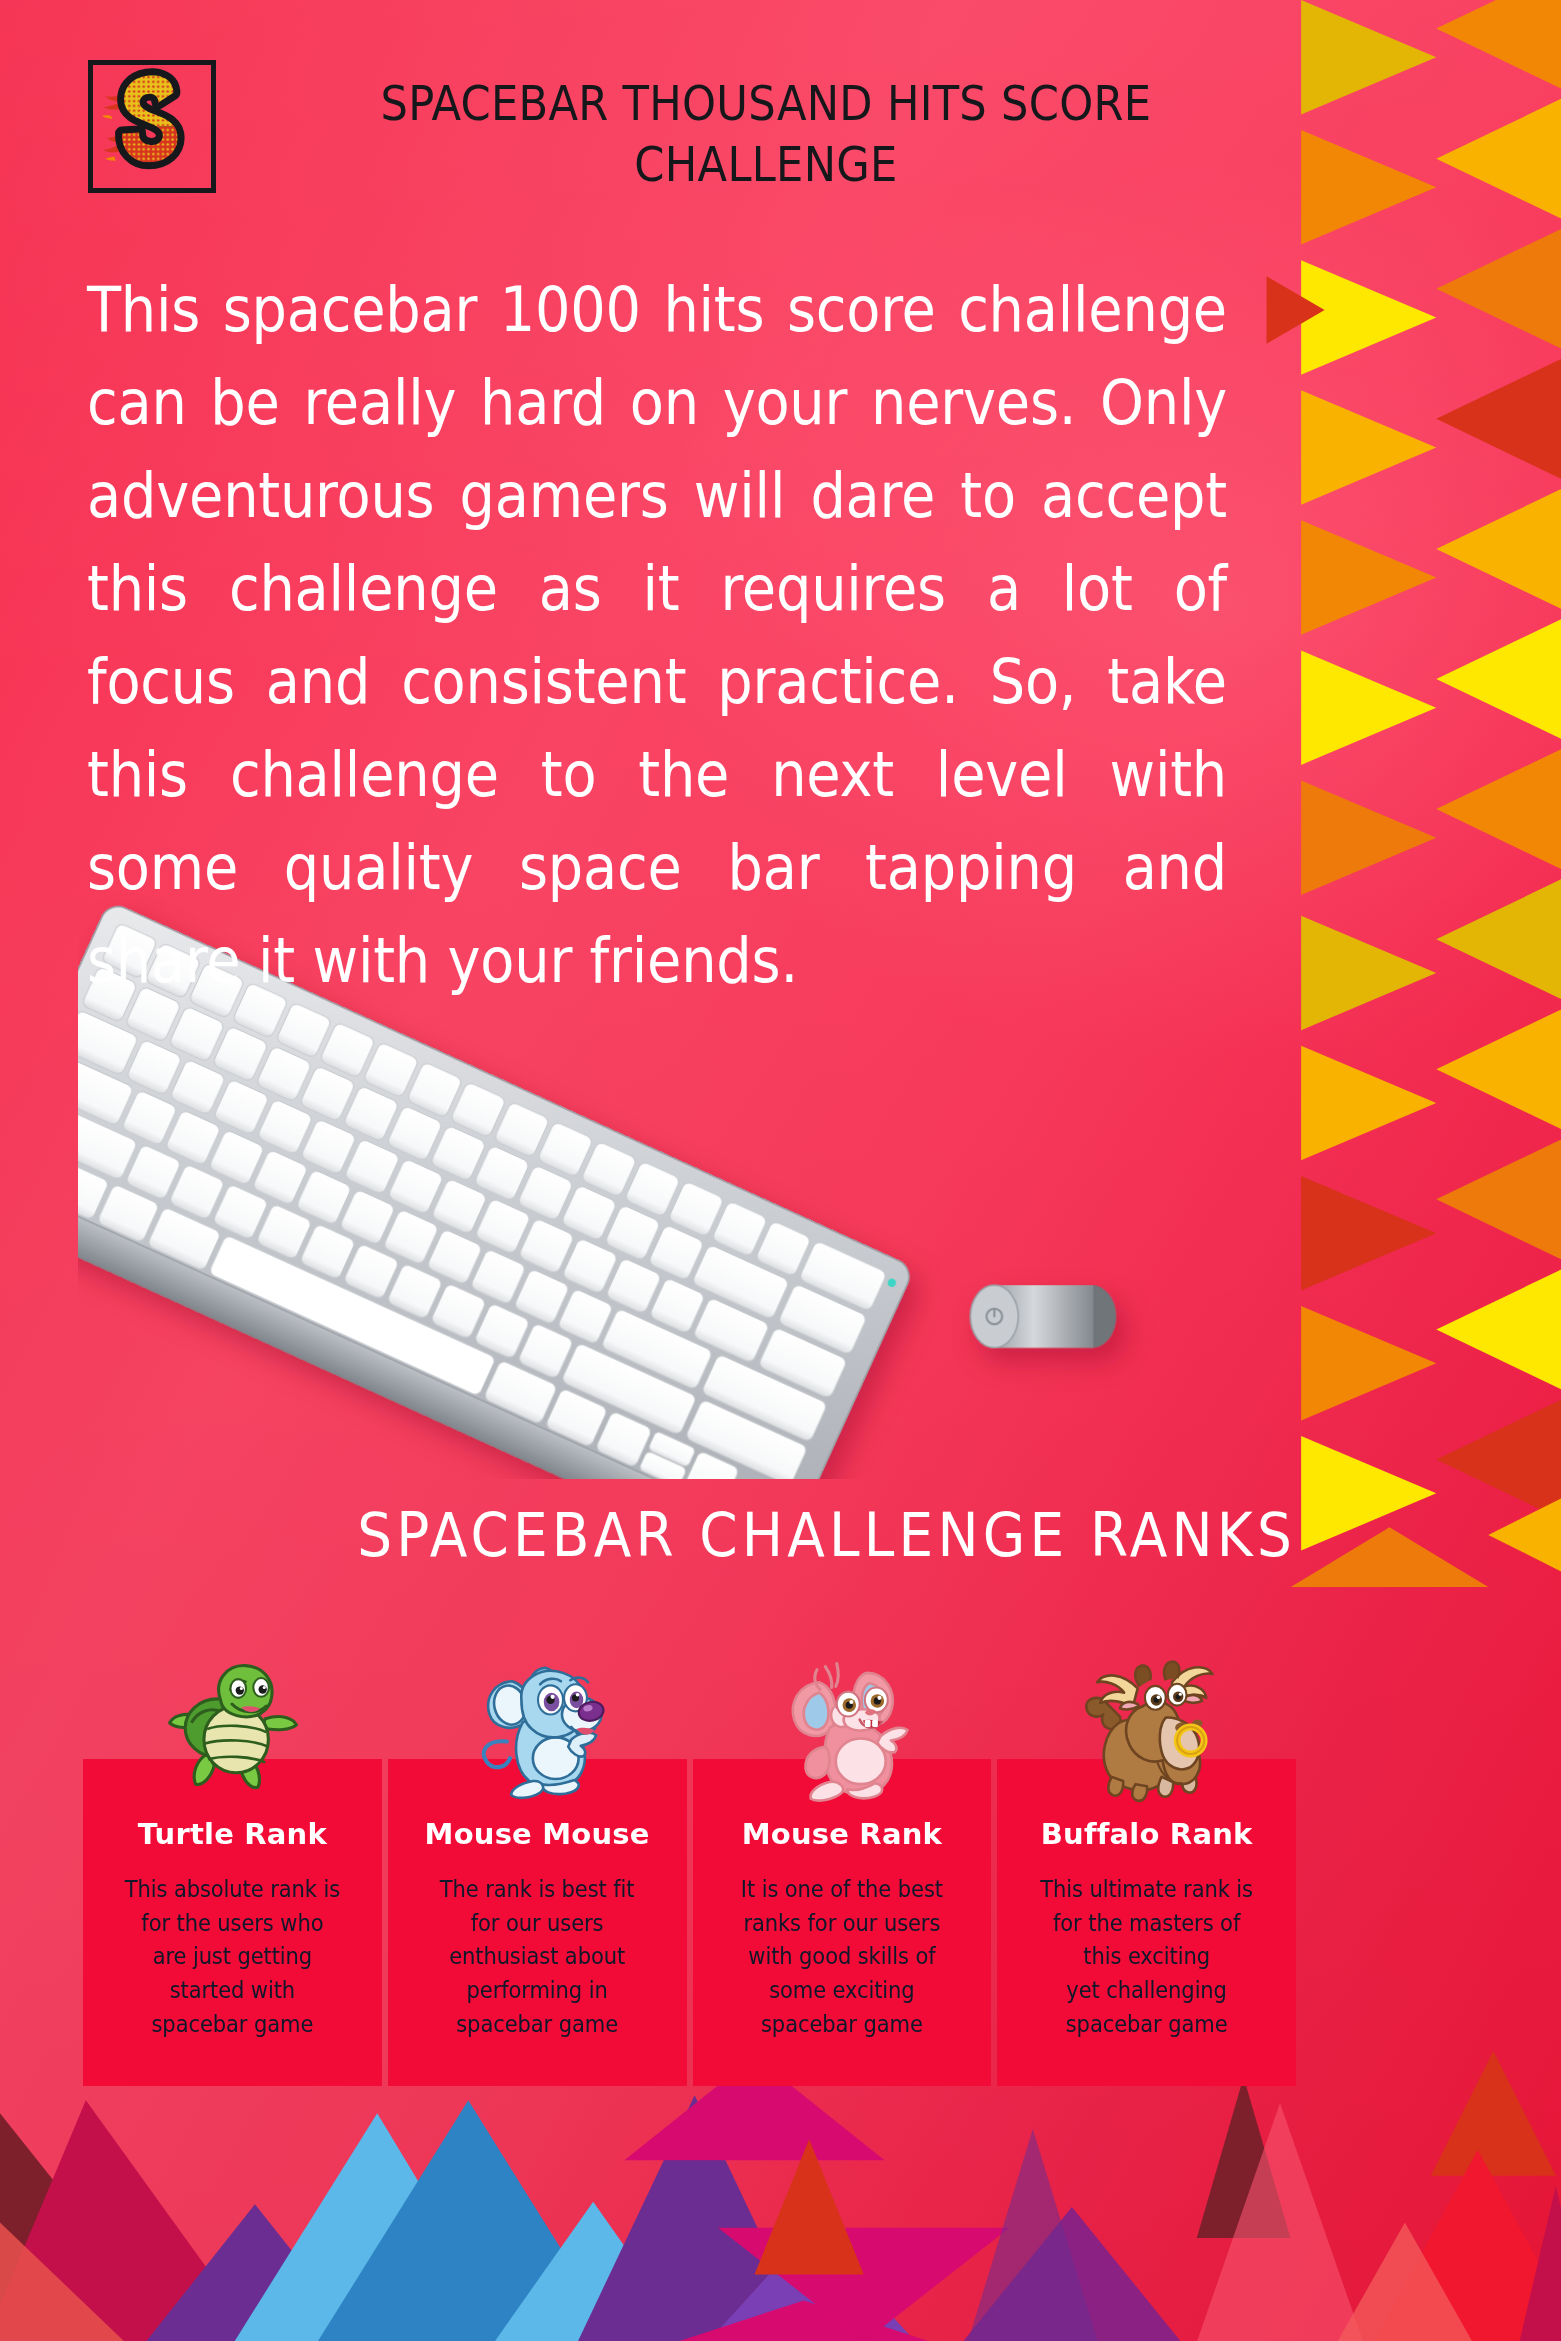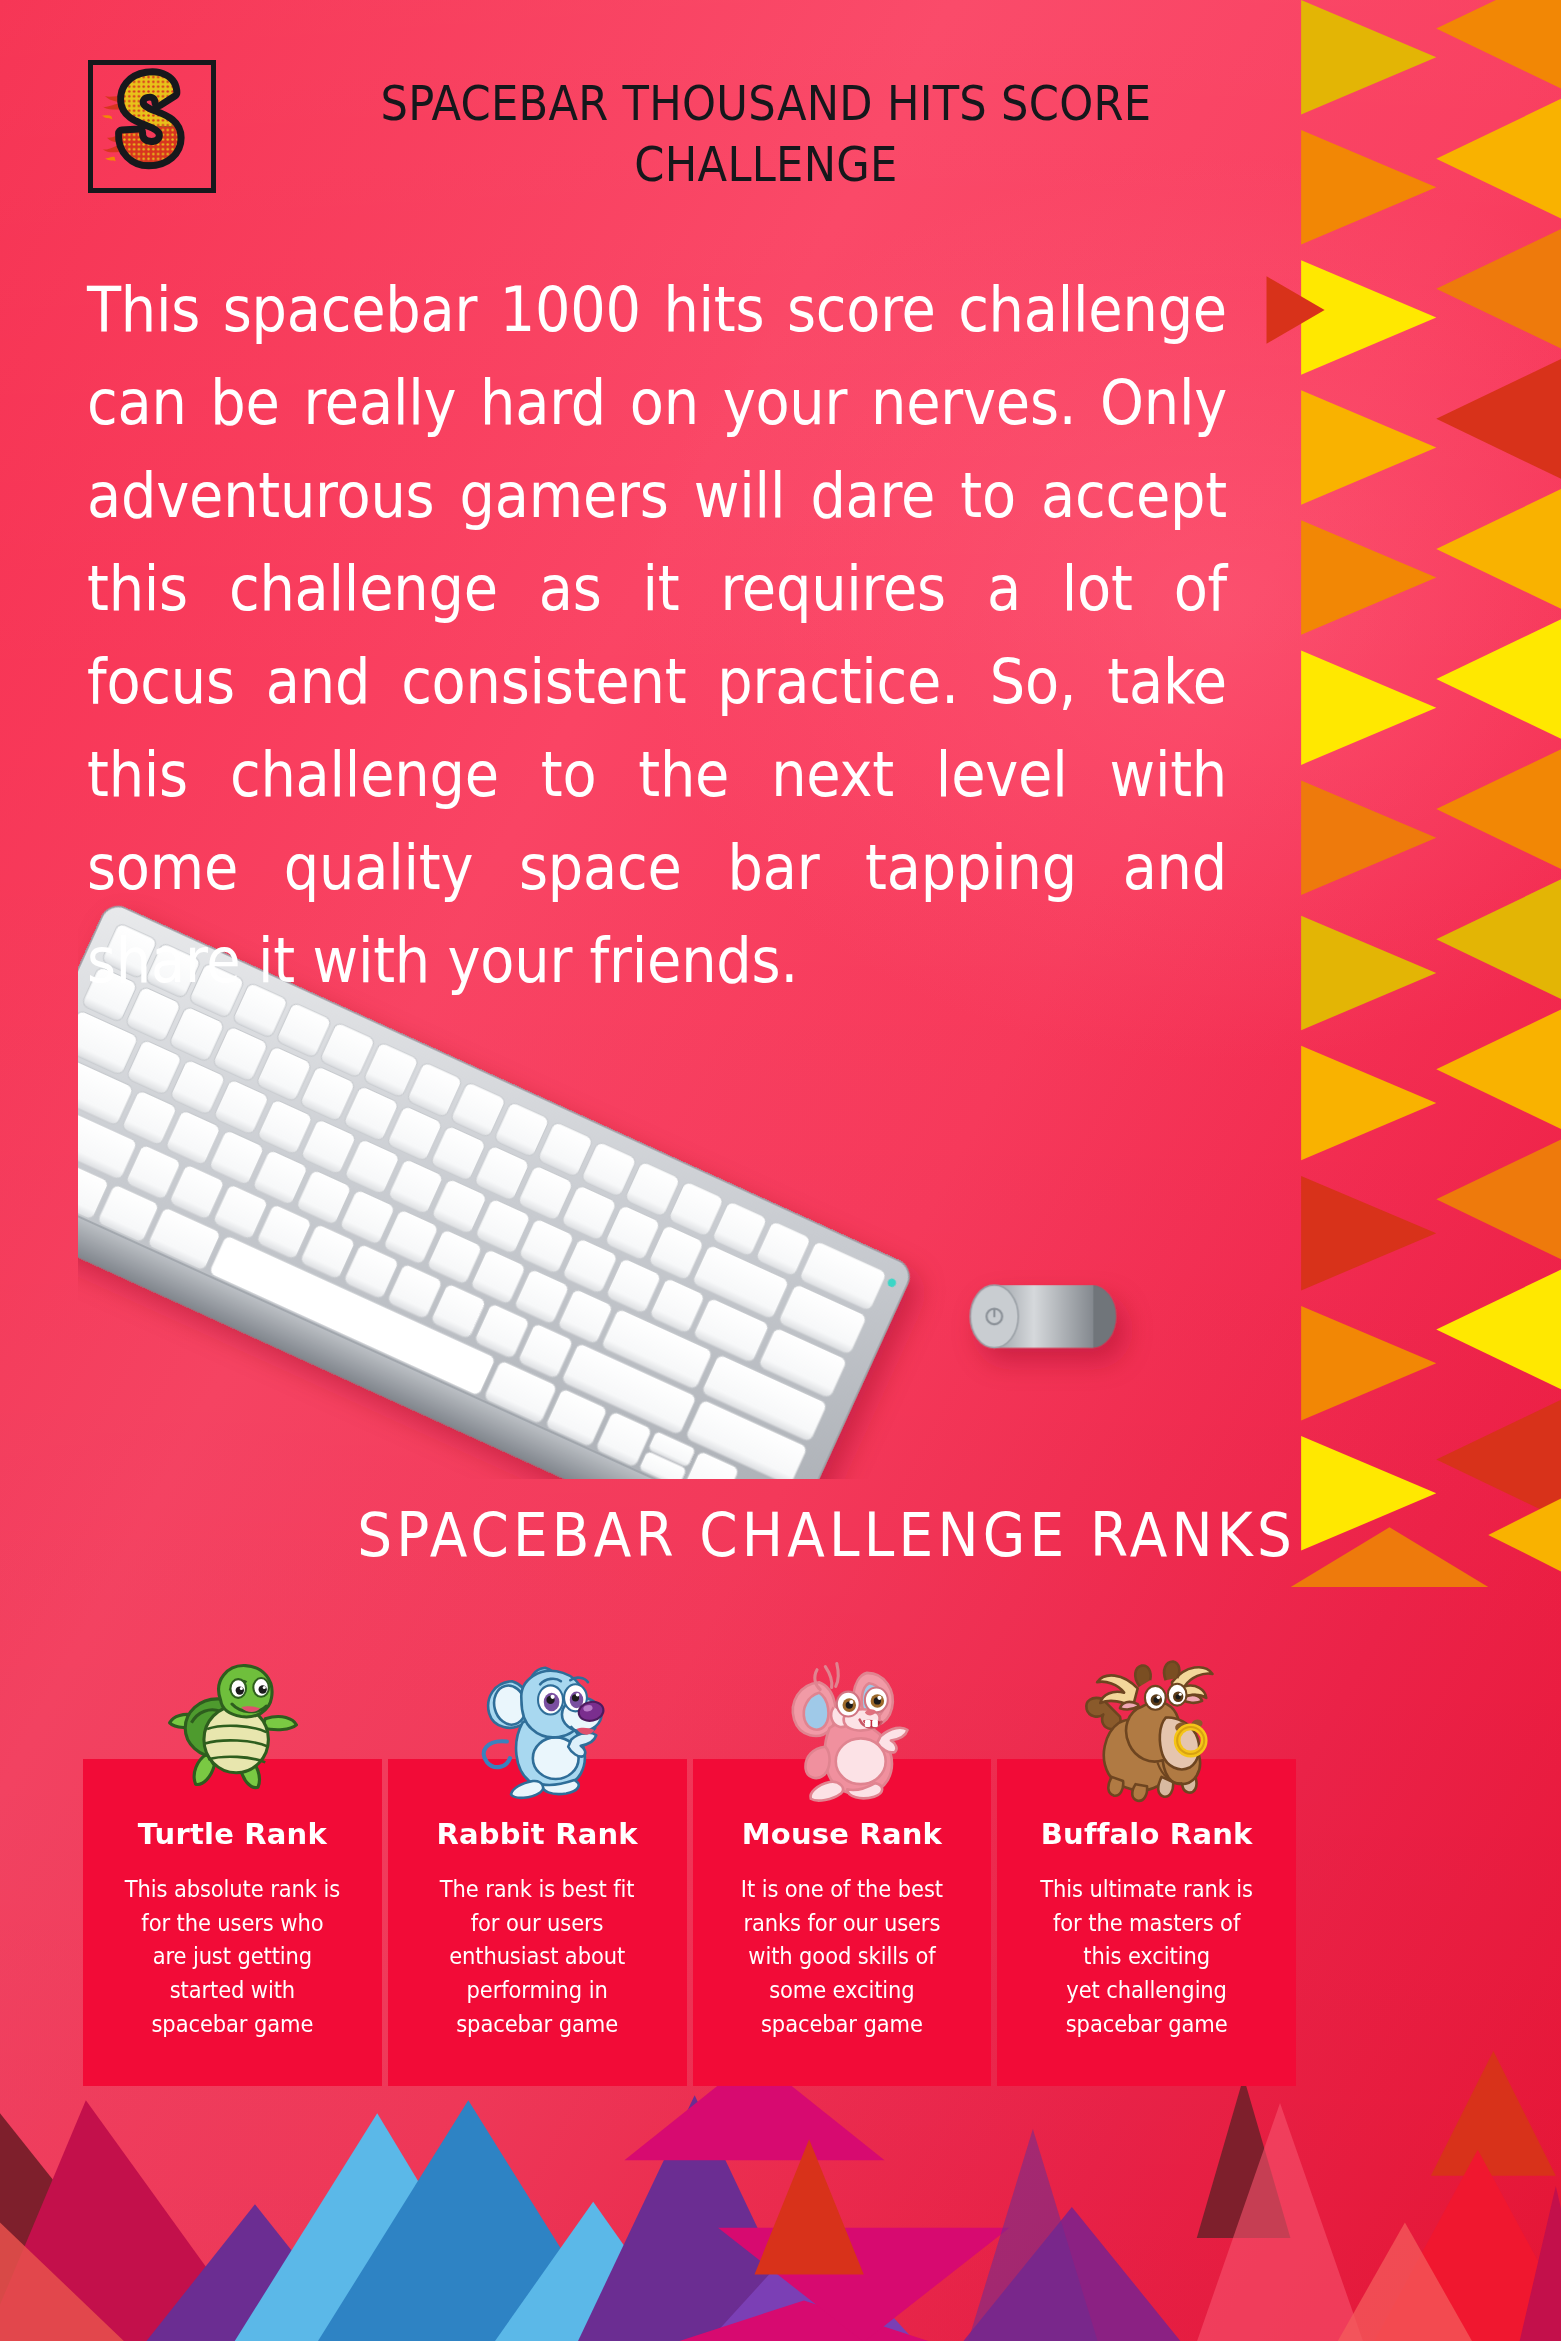--- a/index.html
+++ b/index.html
@@ -104,21 +104,21 @@
   .rank-body {
     position:absolute; left:0; right:0; top:167px; z-index:3;
     text-align:center; padding:0 11.4px;
   }
   .rank-title {
     color:#FFFFFF; font-weight:700;
     font-family:"DejaVu Sans","Liberation Sans",sans-serif;
     font-size:29px; letter-spacing:0.2px; margin-bottom:22px;
   }
   .rank-desc {
-    color:#ffffff; font-weight:300;
+    color:#0f172a; font-weight:300;
     font-family:"DejaVu Sans Condensed","Liberation Sans Narrow","Liberation Sans",sans-serif;
     font-stretch:condensed;
     font-size:23.4px; line-height:1.44; letter-spacing:-0.1px;
     white-space:pre-line;
   }
 </style>
 </head>
 <body>
 
 <div id="bg"></div>
@@ -481,21 +481,21 @@
         <circle cx="218" cy="86" r="3.5" fill="#FFFFFF"></circle>
         <path d="M146,66 C156,54 176,52 186,60" fill="none" stroke="#2F6E99" stroke-width="5" stroke-linecap="round"></path>
         <path d="M204,58 C214,50 232,52 238,62" fill="none" stroke="#2F6E99" stroke-width="5" stroke-linecap="round"></path>
         <ellipse cx="244" cy="118" rx="24" ry="18" fill="#7A2E8E" stroke="#4E1A5E" stroke-width="4" transform="rotate(-12 244 118)"></ellipse>
         <ellipse cx="238" cy="112" rx="9" ry="6" fill="#B879C8" transform="rotate(-12 238 112)"></ellipse>
         <path d="M206,148 C218,164 242,164 252,150" fill="none" stroke="#2F6E99" stroke-width="5" stroke-linecap="round"></path>
         <path d="M216,152 C226,166 244,166 250,154 C240,149 224,148 216,152 Z" fill="#E0506E"></path>
       </svg>
     </div>
     <div class="rank-body">
-      <div class="rank-title">Rabbit Rank</div>
+      <div class="rank-title">Mouse Mouse</div>
       <div class="rank-desc">The rank is best fit
 for our users
 enthusiast about
 performing in
 spacebar game</div>
     </div>
   </div>
 
   <div class="rank-card">
     <div class="rank-panel"></div>

